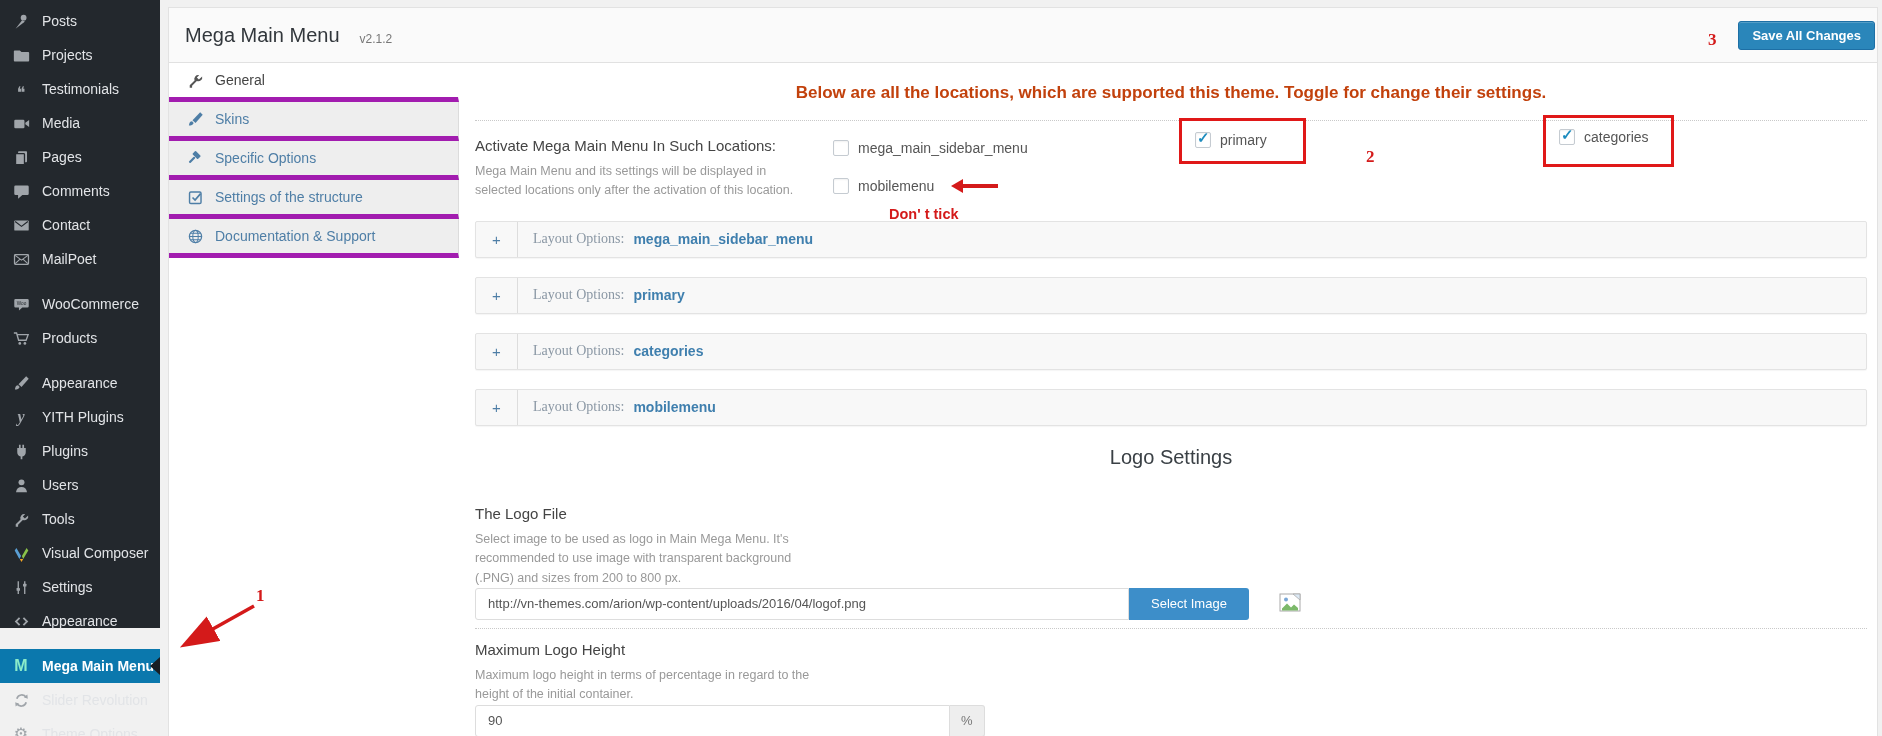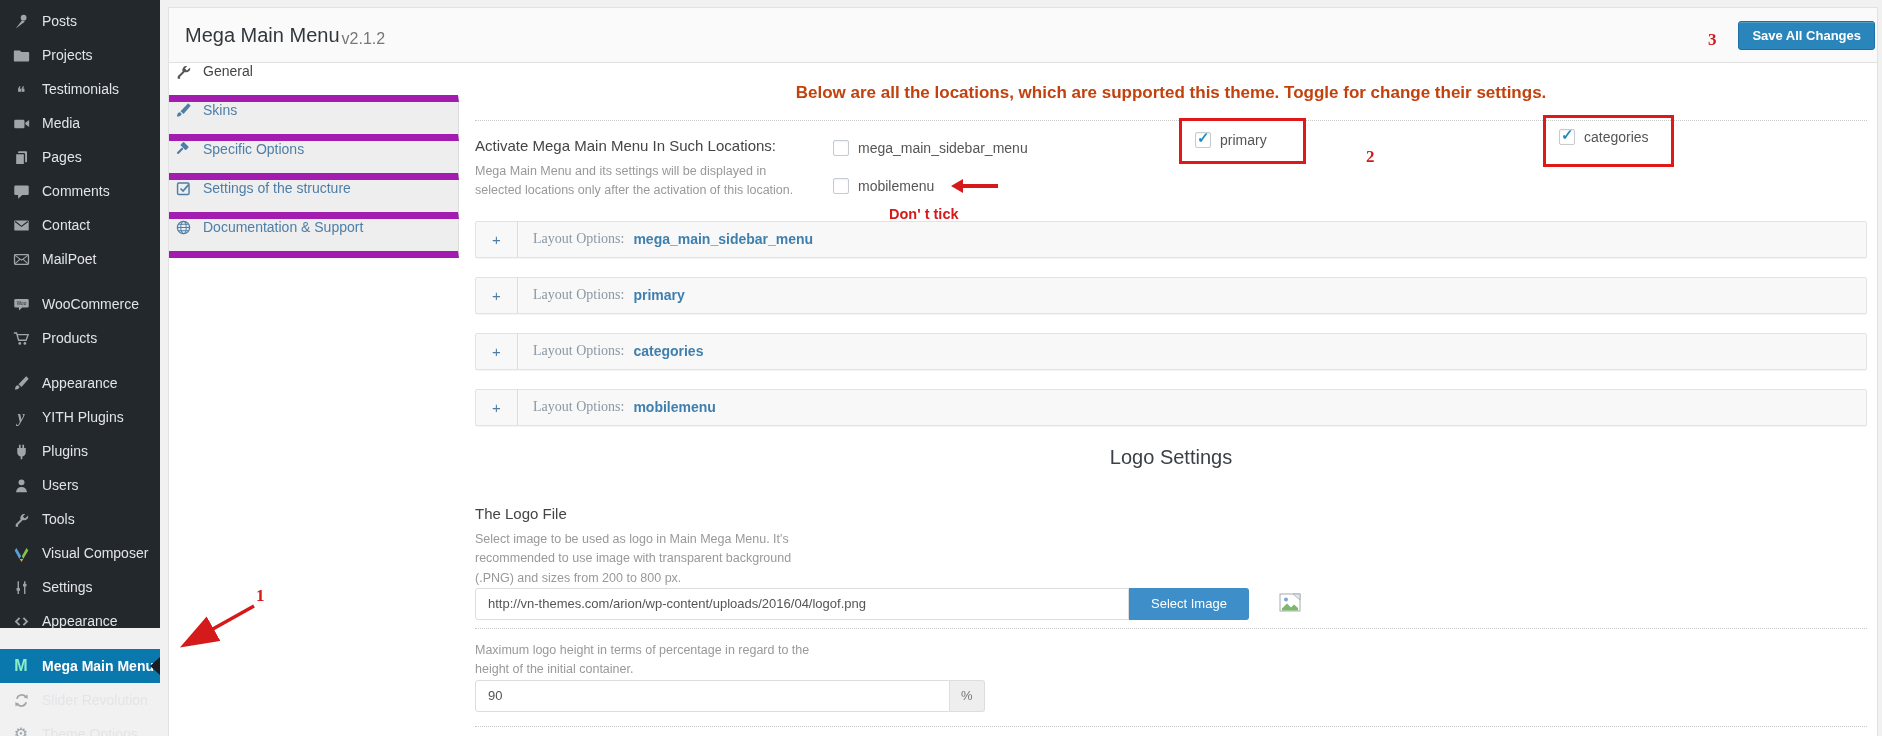--- a/index.html
+++ b/index.html
@@ -37,33 +37,33 @@
   
   .panel {
     position:absolute; left:168px; top:7px; width:1710px; height:729px;
     background:#fff; border:1px solid #e2e2e2; border-bottom:none;
   }
   .panel-header {
     height:55px; background:#fafafa; border-bottom:1px solid #e1e1e1;
     display:flex; align-items:center; padding-left:16px; position:relative;
   }
   .panel-title { font-size:20px; color:#32373c; font-weight:normal; }
-  .panel-version { font-size:16px; color:#777; margin-left:2px; margin-top:7px; }
+  .panel-version { font-size:12px; color:#777; margin-left:20px; margin-top:7px; }
   .save-btn {
     position:absolute; right:2px; top:13px; height:29px; padding:0 13px;
     background:#2a86ba; border:1px solid #1d6fa5; border-radius:3px;
     color:#fff; font-weight:bold; font-size:13px; cursor:pointer;
     box-shadow:inset 0 1px 0 rgba(255,255,255,.2);
     font-family:"Liberation Sans", sans-serif;
   }
   
   .tabs { position:absolute; left:0; top:55px; width:290px; }
   .tab {
-    height:39px; display:flex; padding-left:6px;
-    background:#eeeeee; border-bottom:7px solid #a21caf; border-right:1px solid #dcdcdc;
+    height:39px; display:flex; align-items:center; padding-left:18px;
+    background:#eeeeee; border-bottom:5px solid #a21caf; border-right:1px solid #dcdcdc;
     color:#4e7ea6; font-size:14px; cursor:pointer;
   }
   .tab .t-icn { width:17px; height:17px; margin-right:11px; display:flex; }
   .tab .t-icn svg { width:17px; height:17px; }
   .tab.active { background:#fff; border-right:1px solid #fff; color:#444; }
 
   
   .content { position:absolute; left:290px; top:55px; right:0; bottom:0; padding:0 10px 0 16px; background:#fff; }
   .intro { text-align:center; color:#c2410c; font-size:17px; margin:20px 0 0; font-weight:bold; }
   .dotted { border:none; border-top:1px dotted #c9c9c9; height:0; }
@@ -458,20 +458,21 @@
               <path d="M3 15.5l5-5 4 4 3-3 4 3.5v2.5H3z" fill="#7cb96a"></path>
             </svg>
         </span>
       </div>
     </div>
 
     <hr class="dotted hr2">
 
     <div class="field second">
       <div class="f-label">
+        <h4>Maximum Logo Height</h4>
         <p>Maximum logo height in terms of percentage in regard to the height of the initial container.</p>
       </div>
       <div class="f-ctrl">
         <input class="txt num" type="text" value="90" style="">
         <span class="suffix">%</span>
       </div>
     </div>
 
     <hr class="dotted hr3">
 

